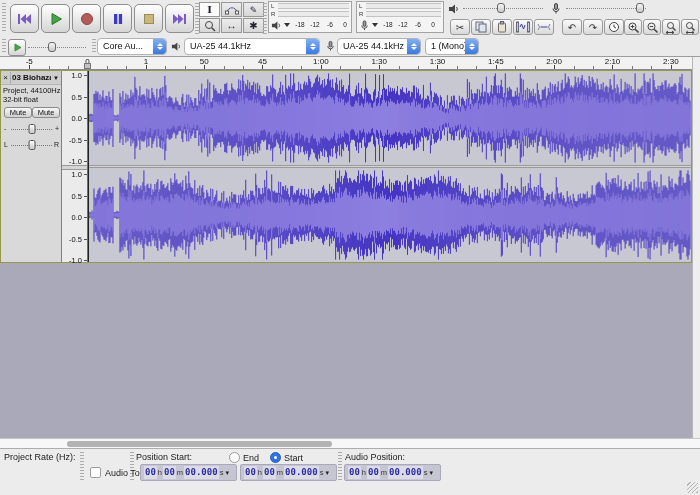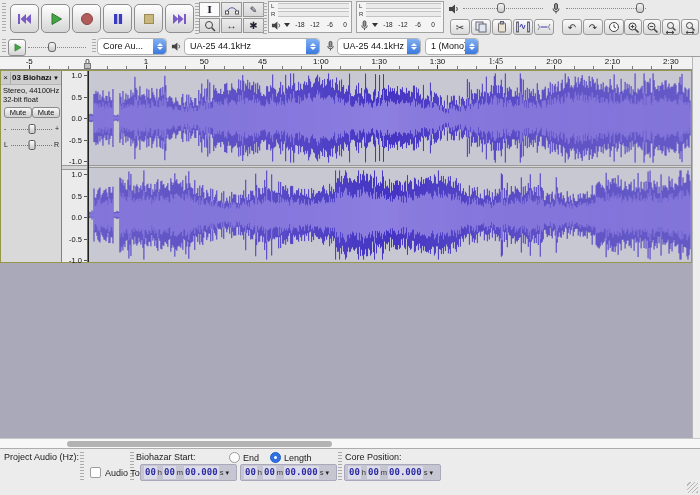--- a/index.html
+++ b/index.html
@@ -357,21 +357,21 @@
   <div id="ruler">
     <div id="timeline-labels">
         <span class="tl-label" style="left: 29.2px;">-5</span>
         <span class="tl-label" style="left: 87.53px;">0</span>
         <span class="tl-label" style="left: 145.86px;">1</span>
         <span class="tl-label" style="left: 204.19px;">50</span>
         <span class="tl-label" style="left: 262.52px;">45</span>
         <span class="tl-label" style="left: 320.85px;">1:00</span>
         <span class="tl-label" style="left: 379.18px;">1:30</span>
         <span class="tl-label" style="left: 437.51px;">1:30</span>
-        <span class="tl-label" style="left: 495.84px; font-family: Liberation Serif, serif;">1:45</span>
+        <span class="tl-label" style="left: 495.84px;">1:45</span>
         <span class="tl-label" style="left: 554.17px;">2:00</span>
         <span class="tl-label" style="left: 612.5px;">2:10</span>
         <span class="tl-label" style="left: 670.83px;">2:30</span>
         <div class="tl-tick major" style="left: 29.2px;"></div>
         <div class="tl-tick" style="left: 48.64px;"></div>
         <div class="tl-tick" style="left: 68.08px;"></div>
         <div class="tl-tick major" style="left: 87.52px;"></div>
         <div class="tl-tick" style="left: 106.96px;"></div>
         <div class="tl-tick" style="left: 126.4px;"></div>
         <div class="tl-tick major" style="left: 145.84px;"></div>
@@ -406,21 +406,21 @@
     <div id="cursor-pip"></div>
   </div>
 
   <div id="track-row">
     <div id="track-panel">
       <div class="tp-title">
         <span class="tp-close">×</span>
         <span class="tp-name">03 Biohazar</span>
         <span class="tp-arrow">▼</span>
       </div>
-      <div class="tp-info" style="top:15px">Stereo, 44100Hz</div>
+      <div class="tp-info" style="top:15px">Project, 44100Hz</div>
       <div class="tp-info" style="top:24px">32-bit float</div>
       <div class="tp-btn" style="left:3px;top:36px">Mute</div>
       <div class="tp-btn" style="left:31px;top:36px">Mute</div>
       <div class="pslider" style="left:2px;top:52px">
         <span class="ps-lab" style="left:1px">-</span>
         <span class="ps-lab" style="right:1px">+</span>
         <div class="ps-trk"></div>
         <div class="ps-thumb"></div>
       </div>
       <div class="pslider" style="left:2px;top:68px">
@@ -475,27 +475,27 @@
   <div id="vscroll"></div>
   <div id="hscroll">
     <div id="hthumb"></div>
   </div>
 
   <div id="statusbar">
     <div class="grab" style="left:80px;top:3px;height:30px"></div>
     <div class="grab" style="left:130px;top:3px;height:30px"></div>
     <div class="grab" style="left:338px;top:3px;height:30px"></div>
 
-    <div class="sb-label" style="left:4px;top:3px">Project Audio (Hz):</div>
-    <div class="sb-label" style="left:136px;top:3px">Biohazar Start:</div>
+    <div class="sb-label" style="left:4px;top:3px">Project Rate (Hz):</div>
+    <div class="sb-label" style="left:136px;top:3px">Position Start:</div>
     <div class="radio" style="left:229px;top:3px"></div>
     <div class="sb-label" style="left:243px;top:4px">End</div>
     <div class="radio sel" style="left:270px;top:3px"></div>
-    <div class="sb-label" style="left:284px;top:4px">Length</div>
-    <div class="sb-label" style="left:345px;top:3px">Core Position:</div>
+    <div class="sb-label" style="left:284px;top:4px">Start</div>
+    <div class="sb-label" style="left:345px;top:3px">Audio Position:</div>
 
     <div class="checkbox" style="left:90px;top:18px"></div>
     <div class="sb-label" style="left:105px;top:19px">Audio To</div>
 
     <div class="time-field" style="left:140px;top:15px;width:97px">
         <span class="tf-num">00</span>
         <span class="tf-unit">h</span>
         <span class="tf-num">00</span>
         <span class="tf-unit">m</span>
         <span class="tf-num">00.000</span>

